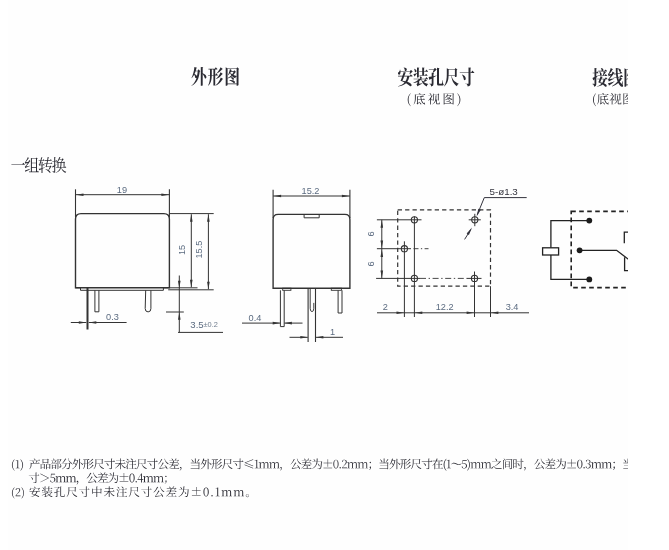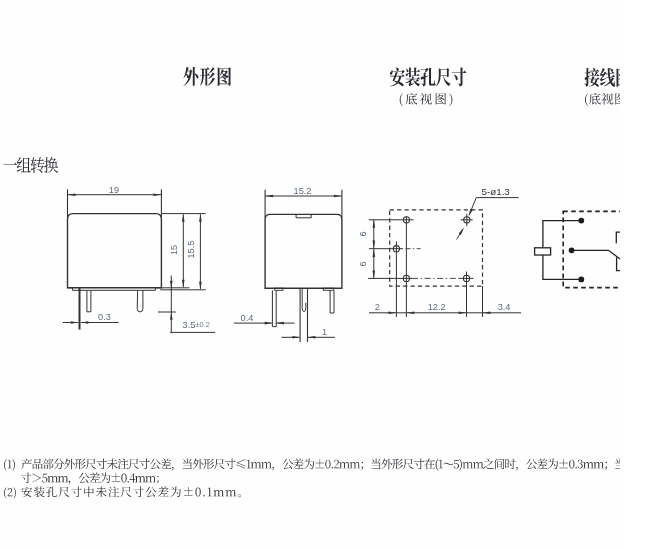--- a/index.html
+++ b/index.html
@@ -1,15 +1,15 @@
 <!DOCTYPE html>
 <html><head><meta charset="utf-8"><title>Relay Drawing</title>
 <style>
 html,body{margin:0;padding:0;background:#ffffff;}
-#page{position:relative;width:620px;height:550px;background:#fefefe;overflow:hidden;}
+#page{position:relative;width:620px;height:550px;background:#fefefe;overflow:hidden;margin-left:8px;}
 svg{position:absolute;left:0;top:0;}
 </style></head>
 <body>
 
 <div id="page">
 <svg width="669" height="550" viewBox="0 0 669 550">
 
 <g transform="translate(0,-22.68) scale(1,1.27)">
         <path d="M189 71.2 186.4 70.6C186 74 184.9 77.1 183.5 79.3L183.7 79.4C184.7 78.6 185.5 77.7 186.2 76.7C186.7 77.3 187.1 78.2 187.2 79C187.7 79.4 188.2 79.4 188.5 79.2C187.5 81.7 185.9 83.8 183.4 85.2L183.6 85.4C189.4 83.3 191 79 191.7 74.3C192 74.2 192.2 74.2 192.3 74L190.6 72.4L189.6 73.5H187.8C188 72.9 188.2 72.2 188.4 71.5C188.8 71.5 188.9 71.4 189 71.2ZM186.5 76.2C186.9 75.5 187.3 74.7 187.6 73.9H189.7C189.6 75.3 189.3 76.6 188.9 77.9C188.7 77.3 188 76.6 186.5 76.2ZM195.2 70.9 192.8 70.7V85.4H193.1C193.9 85.4 194.7 85.1 194.7 84.9V76.1C195.5 77 196.4 78.3 196.8 79.4C198.7 80.7 200 77 194.7 75.6V71.4C195.1 71.3 195.2 71.1 195.2 70.9Z M212.6 70.8C211.5 72.7 210.2 74.3 208.6 75.5L208.7 75.7C210.7 74.9 212.7 73.7 214.2 72.3C214.6 72.3 214.7 72.3 214.8 72.1ZM212.6 74.8C211.4 77 209.9 78.7 208 79.9L208.1 80.1C210.5 79.3 212.6 78.1 214.2 76.3C214.6 76.4 214.8 76.3 214.9 76.2ZM212.8 78.9C211.5 81.9 209.7 83.8 207.3 85.1L207.4 85.4C210.3 84.4 212.7 82.9 214.5 80.3C214.9 80.4 215.1 80.3 215.2 80.1ZM205.4 72.5V76.9H203.8V76.8V72.5ZM200 76.9 200.2 77.3H202C202 80.1 201.7 83 200 85.3L200.2 85.4C203.3 83.3 203.7 80.1 203.8 77.3H205.4V85.2H205.8C206.7 85.2 207.2 84.9 207.2 84.7V77.3H209.4C209.6 77.3 209.8 77.3 209.9 77.1C209.3 76.5 208.2 75.6 208.2 75.6L207.3 76.9H207.2V72.5H209C209.3 72.5 209.4 72.4 209.5 72.2C208.8 71.6 207.7 70.8 207.7 70.8L206.8 72H200.4L200.5 72.5H202V76.9V76.9Z M222.7 78.8 222.6 79C223.7 79.5 224.5 80.2 224.8 80.7C226.2 81.2 226.9 78.3 222.7 78.8ZM221.4 81 221.3 81.3C223.4 81.8 225.1 82.8 225.9 83.4C227.6 83.8 228 80.4 221.4 81ZM224 73.1 222 72.2H228.6V83.7H219.6V72.2H221.9C221.6 73.6 220.9 75.6 219.9 77L220.1 77.2C220.8 76.7 221.5 76 222.1 75.3C222.4 76 222.9 76.6 223.4 77.1C222.3 78 221.1 78.8 219.7 79.3L219.8 79.6C221.5 79.2 222.9 78.6 224.2 77.8C225.1 78.5 226.1 79 227.3 79.4C227.5 78.6 227.9 78.1 228.6 77.9V77.7C227.5 77.6 226.4 77.3 225.4 77C226.2 76.3 226.8 75.5 227.4 74.7C227.7 74.7 227.9 74.7 228 74.5L226.5 73.2L225.5 74H223C223.2 73.8 223.4 73.5 223.5 73.2C223.8 73.2 223.9 73.2 224 73.1ZM219.6 84.7V84.2H228.6V85.3H228.9C229.6 85.3 230.4 84.9 230.5 84.7V72.5C230.8 72.4 231 72.3 231.1 72.2L229.3 70.8L228.4 71.8H219.7L217.7 70.9V85.4H218C218.9 85.4 219.6 84.9 219.6 84.7ZM222.3 75 222.7 74.5H225.5C225.2 75.2 224.7 75.8 224.1 76.4C223.4 76 222.8 75.6 222.3 75Z" fill="#2b2b33"></path>
       </g>

